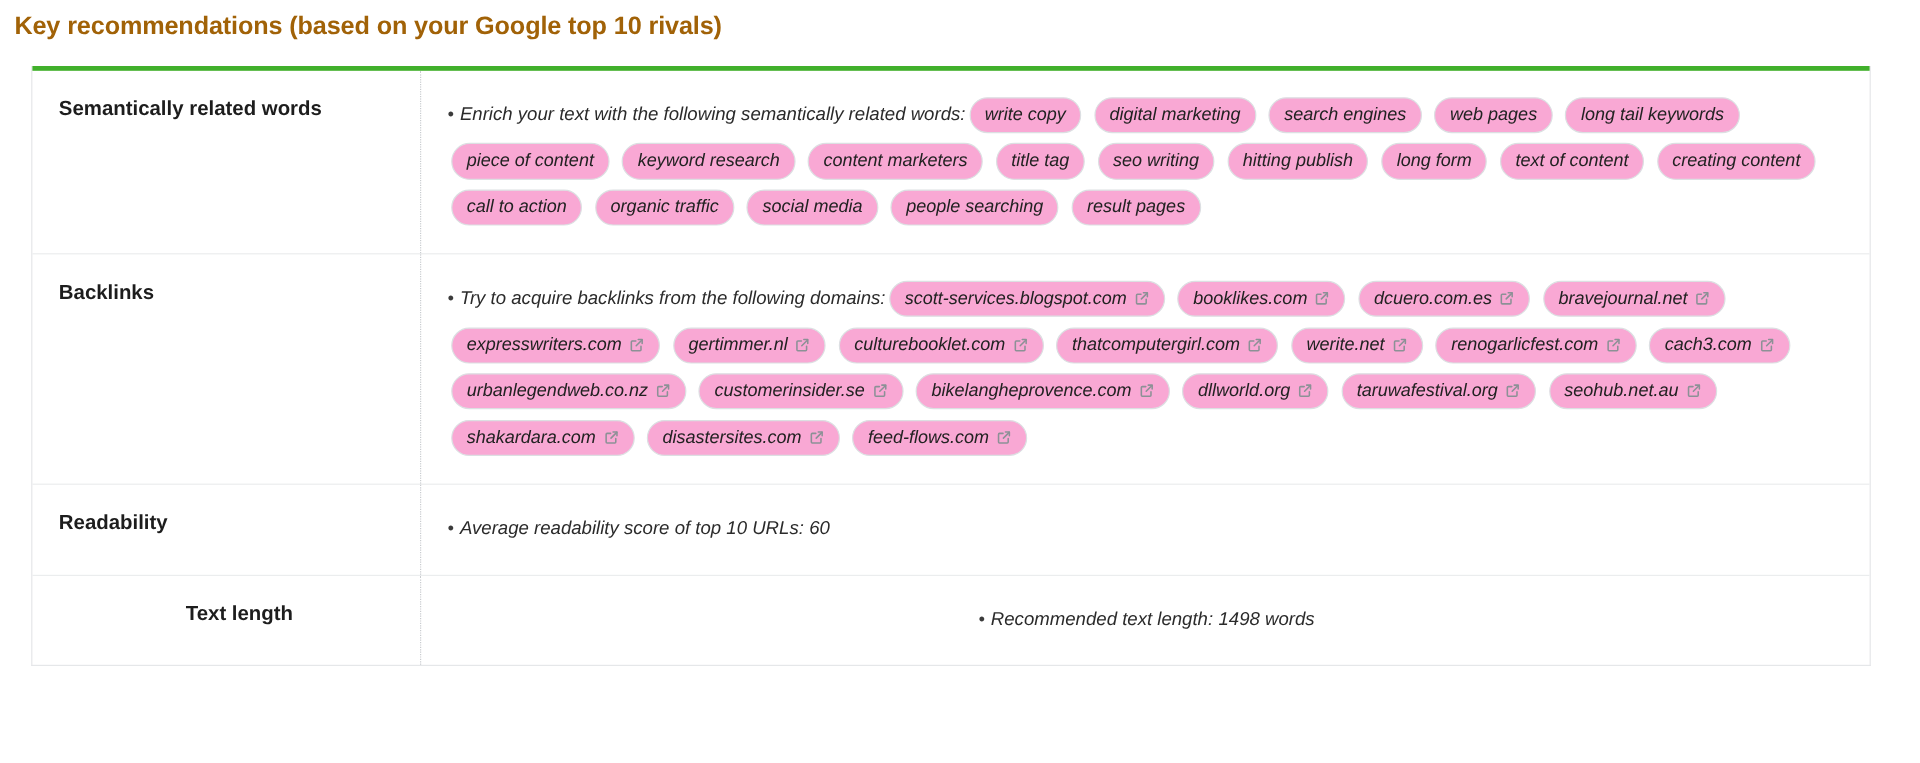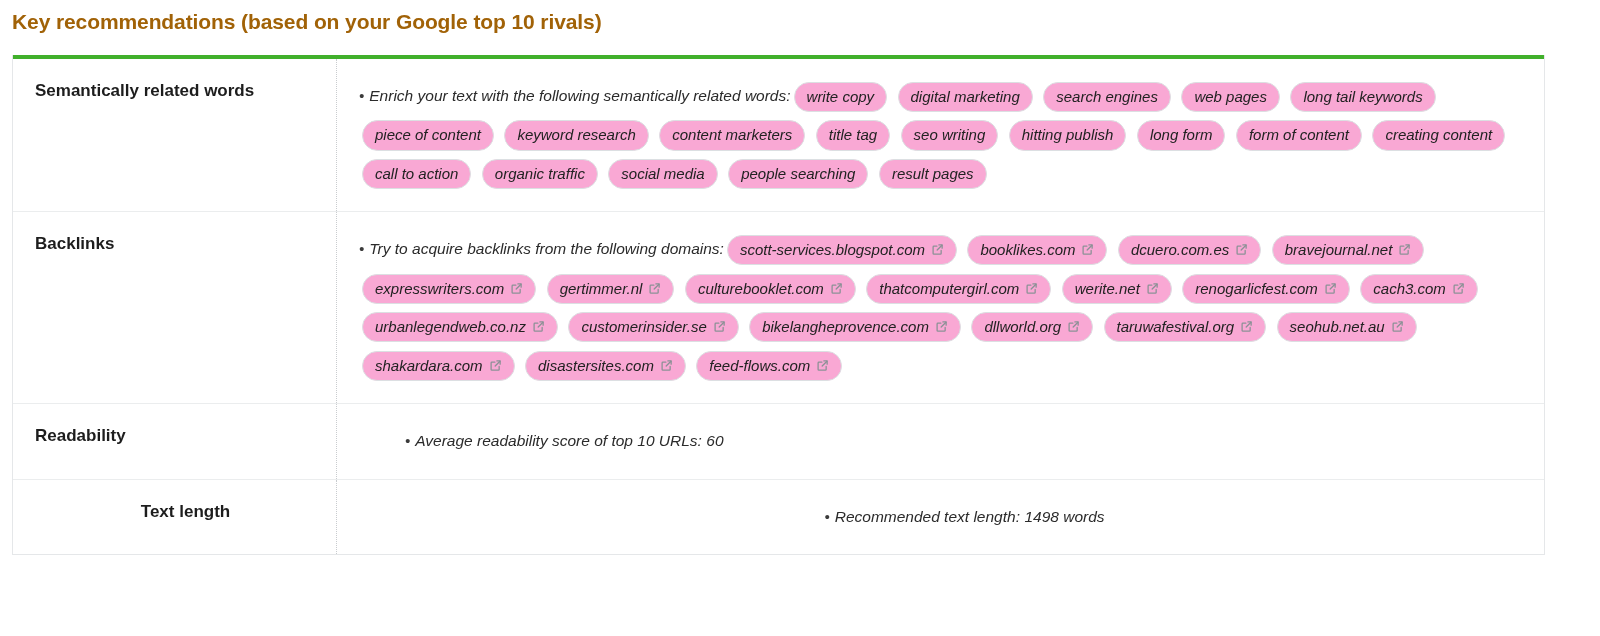--- a/index.html
+++ b/index.html
@@ -21,21 +21,21 @@
     top: 10px;
     font-size: 21px;
     font-weight: bold;
     color: #a16207;
     letter-spacing: -0.1px;
     white-space: nowrap;
   }
 
   .rec-card {
     position: absolute;
-    left: 12px;
+    left: 26px;
     top: 55px;
     width: 1533px;
     border: 1px solid #e5e7e9;
     border-top: none;
     background: #ffffff;
     box-sizing: border-box;
   }
 
   .accent-bar {
     height: 4px;
@@ -116,21 +116,20 @@
   }
   .pill .ext-icon svg { display: block; }
 
   .plain-value {
     font-size: 15.5px;
     color: #2b2b2b;
   }
 
   .simple-line {
     white-space: nowrap;
-    margin-left: 46px;
   }
 </style>
 </head>
 <body>
 
 <div class="page-title">Key recommendations (based on your Google top 10 rivals)</div>
 
 <div class="rec-card">
   <div class="accent-bar"></div>
 
@@ -158,21 +157,21 @@
               <span>content marketers</span>
             </span> <span class="pill">
               <span>title tag</span>
             </span> <span class="pill">
               <span>seo writing</span>
             </span> <span class="pill">
               <span>hitting publish</span>
             </span> <span class="pill">
               <span>long form</span>
             </span> <span class="pill">
-              <span>form of content</span>
+              <span>text of content</span>
             </span>  <span class="pill">
               <span>creating content</span>
             </span> <span class="pill">
               <span>call to action</span>
             </span> <span class="pill">
               <span>organic traffic</span>
             </span> <span class="pill">
               <span>social media</span>
             </span> <span class="pill">
               <span>people searching</span>

